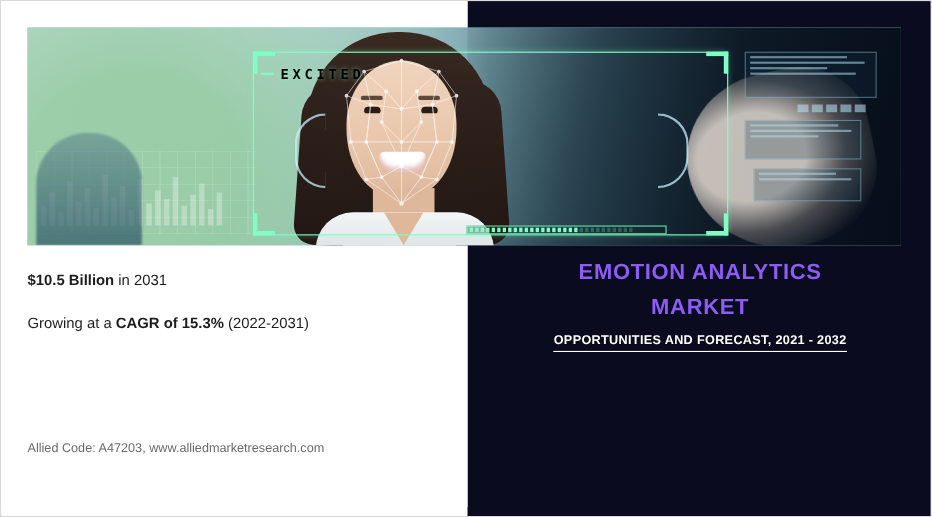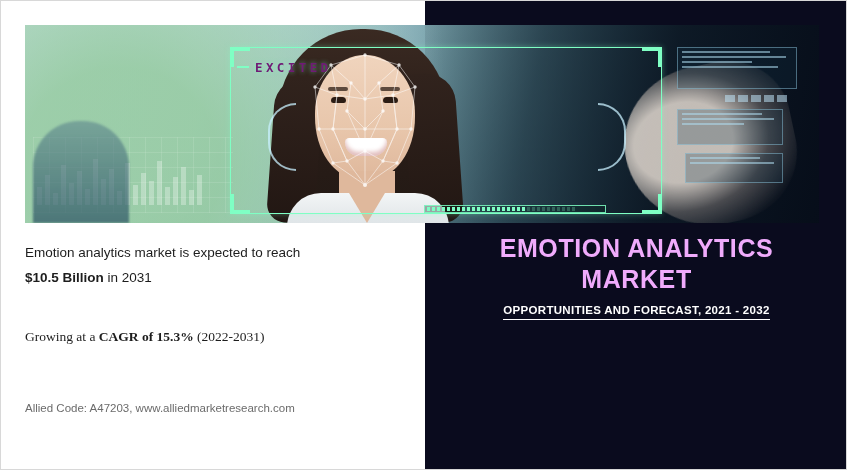--- a/index.html
+++ b/index.html
@@ -27,22 +27,22 @@
     width: 423px;
     height: 470px;
     background: #0a0b1e;
   }
   .right-title {
     position: absolute;
     left: 0;
     top: 232px;
     width: 423px;
     text-align: center;
-    color: #f0abfc;
-    font-size: 25px;
+    color: #8b5cf6;
+    font-size: 20px;
     font-weight: bold;
     letter-spacing: 0.6px;
     line-height: 31px;
   }
   .right-sub {
     position: absolute;
     left: 0;
     top: 303px;
     width: 423px;
     text-align: center;
@@ -70,22 +70,21 @@
     top: 240px;
     width: 386px;
     color: #1d1d1d;
     font-size: 13.5px;
     line-height: 23px;
   }
   .left-text .line2 {
     margin-top: 2px;
   }
   .left-text .growing {
-    margin-top: 36px;
-    font-family: Liberation Serif, serif;
+    margin-top: 16px;
   }
   .bold {
     font-weight: bold;
   }
   .report-code {
     position: absolute;
     left: 24px;
     top: 401px;
     color: #6b6b6b;
     font-size: 11.5px;
@@ -268,21 +267,21 @@
     border-width: 0;
   }
   .corner.tl { left: -1px; top: -1px; border-left-width: 4px; border-top-width: 4px; }
   .corner.tr { right: -1px; top: -1px; border-right-width: 4px; border-top-width: 4px; }
   .corner.bl { left: -1px; bottom: -1px; border-left-width: 4px; border-bottom-width: 4px; }
   .corner.br { right: -1px; bottom: -1px; border-right-width: 4px; border-bottom-width: 4px; }
   .excited-label {
     position: absolute;
     left: 230px;
     top: 35px;
-    color: #701a75;
+    color: #000000;
     font-family: "DejaVu Sans Mono", monospace;
     font-size: 12.5px;
     font-weight: bold;
     letter-spacing: 3.4px;
     text-shadow: 0 0 5px rgba(127,255,196,0.6);
   }
   .excited-dash {
     position: absolute;
     left: 212px;
     top: 41px;
@@ -443,21 +442,20 @@
       <div>EMOTION ANALYTICS</div>
       <div>MARKET</div>
     </div>
     <div class="right-sub">
       <span>OPPORTUNITIES AND FORECAST, 2021 - 2032</span>
     </div>
   </div>
 
   <div class="left-card">
     <div class="left-text">
-      <div>Emotion analytics market is expected to reach</div>
       <div class="line2">
         <span class="bold">$10.5 Billion</span>
         <span>in 2031</span>
       </div>
       <div class="growing">
         <span>Growing at a</span>
         <span class="bold">CAGR of 15.3%</span>
         <span>(2022-2031)</span>
       </div>
     </div>

